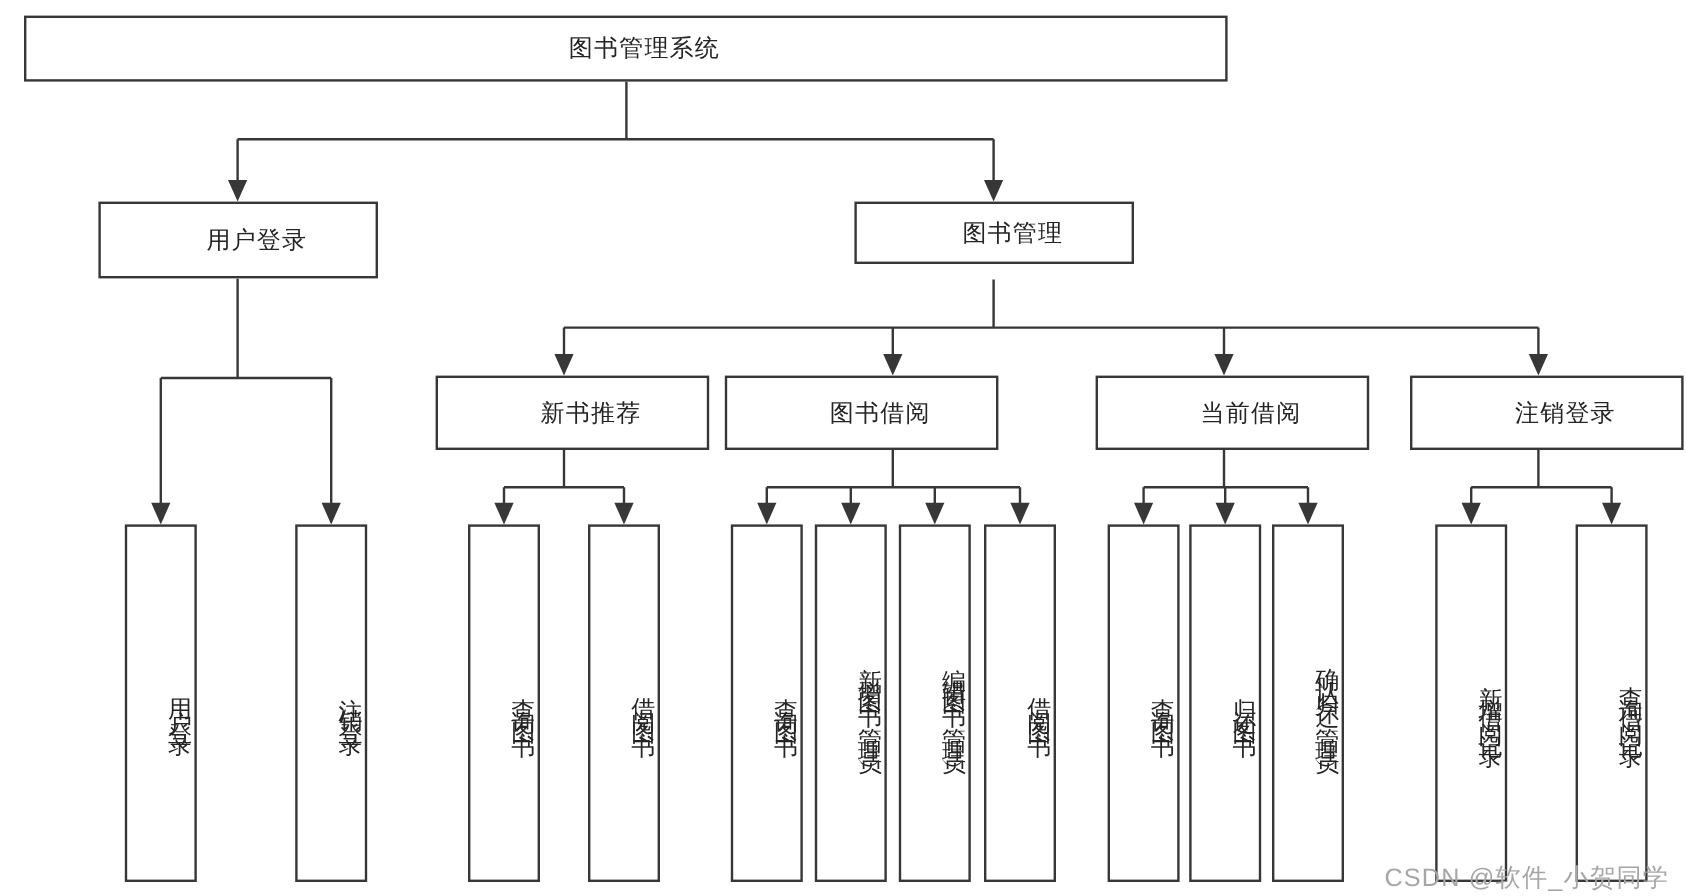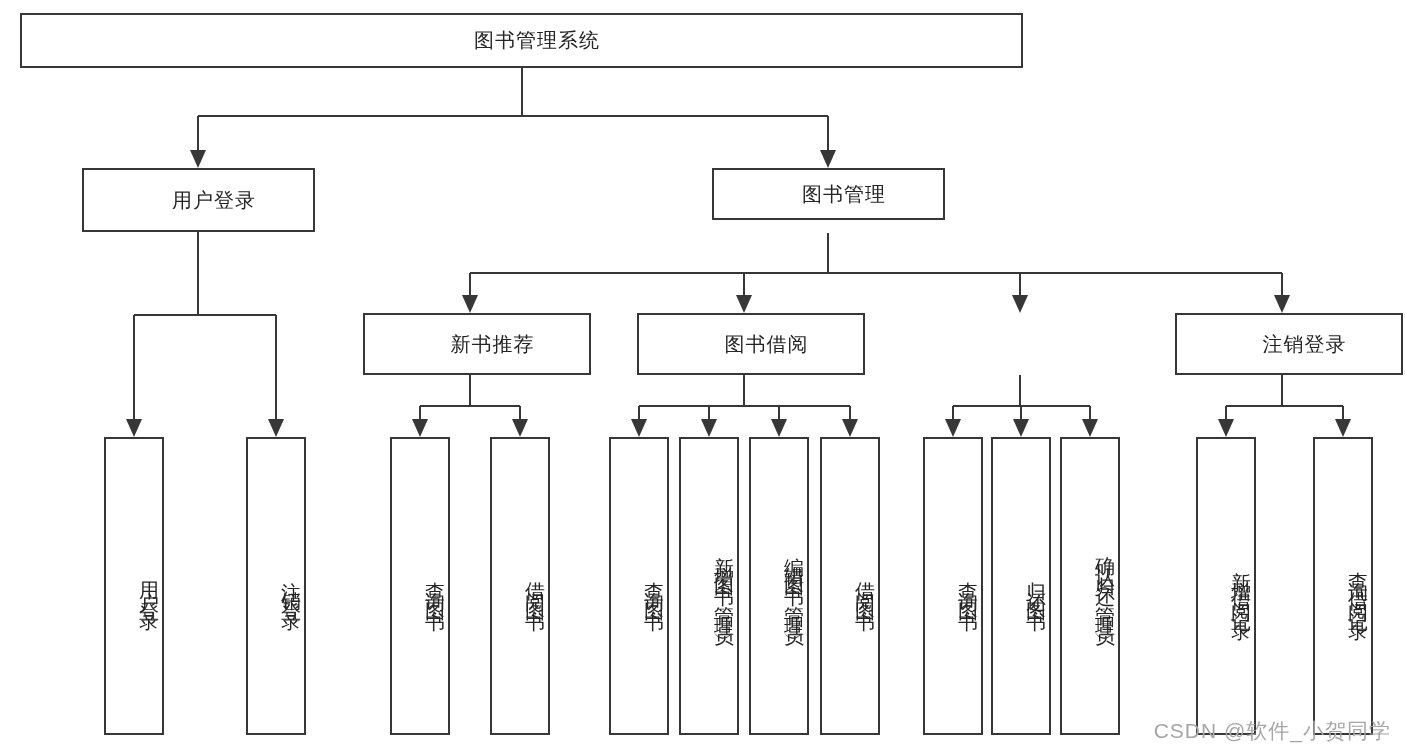--- a/index.html
+++ b/index.html
@@ -118,22 +118,25 @@
   <div class="node l2a">
     <span class="hlabel">用户登录</span>
   </div>
   <div class="node l2b">
     <span class="hlabel">图书管理</span>
   </div>
 
   <div class="node l3" style="left:363px">
     <span class="hlabel">新书推荐</span>
   </div>
-  <div class="node l3" style="left:637px">
+  <div class="node l3" style="left:604px">
     <span class="hlabel">图书借阅</span>
+  </div>
+  <div class="node l3" style="left:913px">
+    <span class="hlabel">当前借阅</span>
   </div>
   <div class="node l3" style="left:1175px">
     <span class="hlabel">注销登录</span>
   </div>
 
   <div class="node leaf" style="left:104px">
     <span class="vtext">用户登录</span>
   </div>
   <div class="node leaf" style="left:246px">
     <span class="vtext">注销登录</span>

